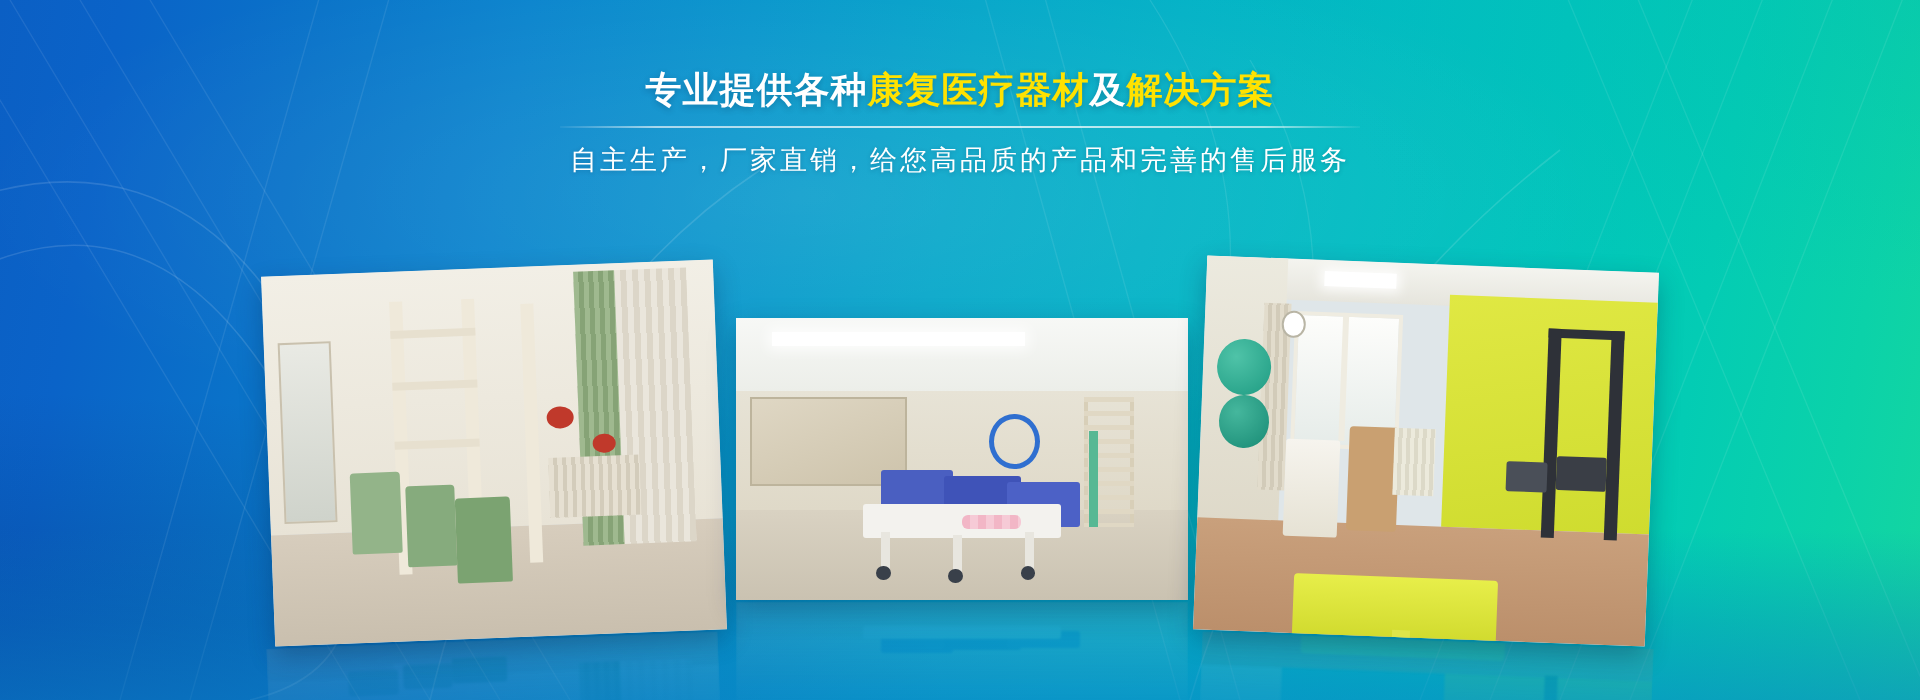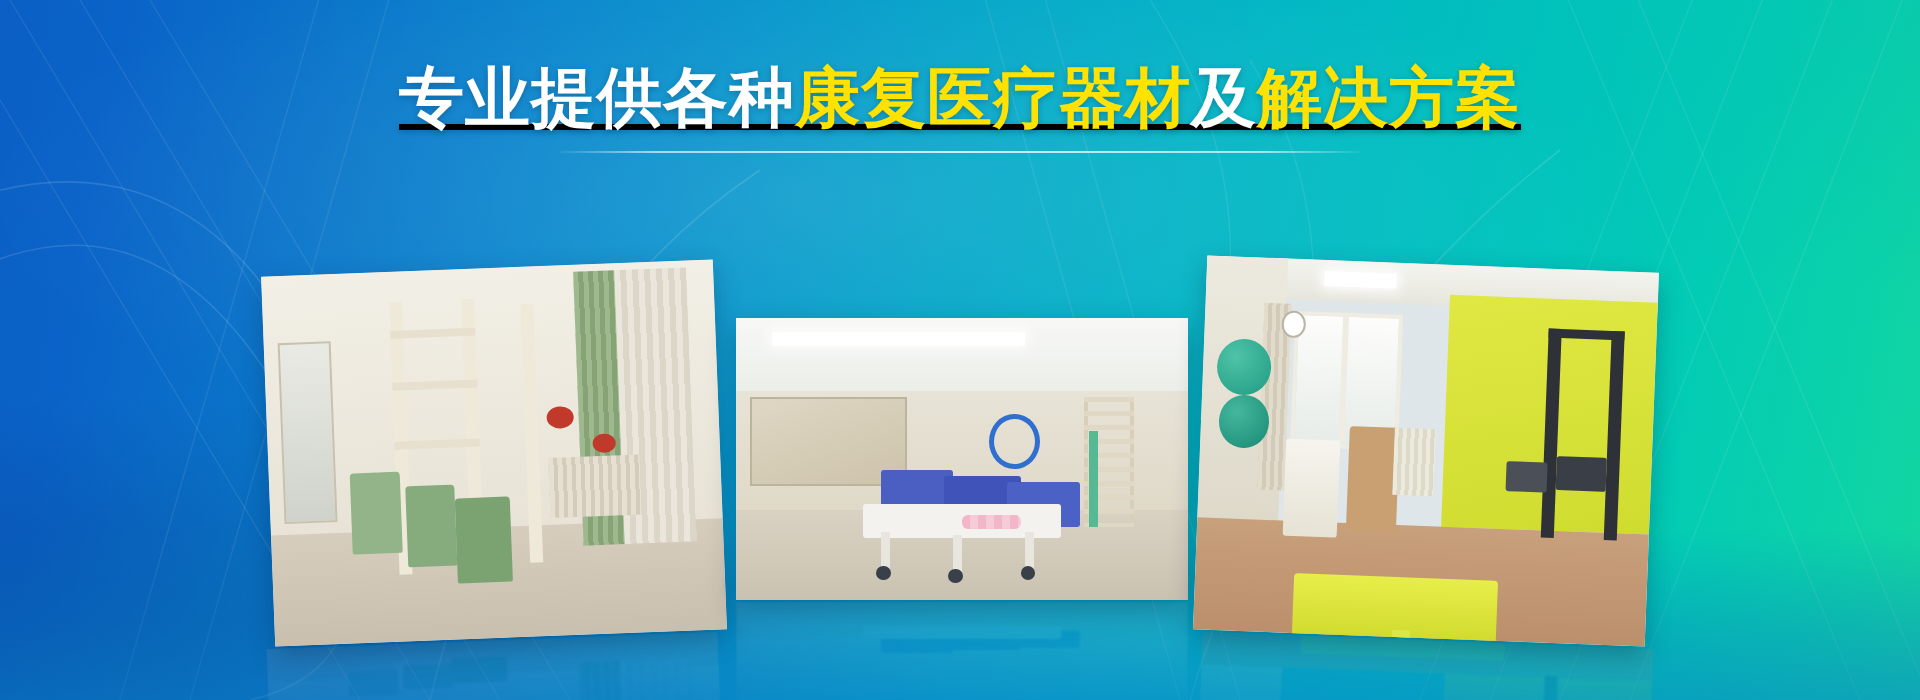--- a/index.html
+++ b/index.html
@@ -53,28 +53,27 @@
   
   .text-block {
     position: absolute;
     left: 0;
     top: 62px;
     width: 1920px;
     text-align: center;
     z-index: 6;
   }
   .headline {
-    font-size: 65px;
+    font-size: 36px;
     font-weight: bold;
     letter-spacing: 1px;
     line-height: 1.12;
     white-space: nowrap;
-    margin: 0;
+    margin: 8px;
     text-shadow: 0 2px 6px rgba(0,40,80,0.30);
-    text-decoration: underline;
   }
   .headline .w { color: #ffffff; }
   .headline .y { color: #ffe200; }
 
   .divider {
     width: 800px;
     height: 2px;
     margin: 16px auto 0 auto;
     background: linear-gradient(to right,
         rgba(255,255,255,0.05) 0%,
@@ -317,20 +316,21 @@
     </svg>
   </div>
 
   <div class="text-block">
     <h1 class="headline">
       <span class="w">专业提供各种</span><span class="y">康复医疗器材</span><span class="w">及</span><span class="y">解决方案</span>
     </h1>
 
     <div class="divider"></div>
 
+    <p class="subtitle-cn">自主生产，厂家直销，给您高品质的产品和完善的售后服务</p>
   </div>
 
   <div id="refl-1" class="reflect">
     <div class="rscene">
       <div class="room">
         <div class="s1-wall"></div>
           <div class="s1-floor"></div>
           <div class="s1-curtain"></div>
         <div class="s1-curtain2"></div>
           <div class="s1-frameA"></div>

